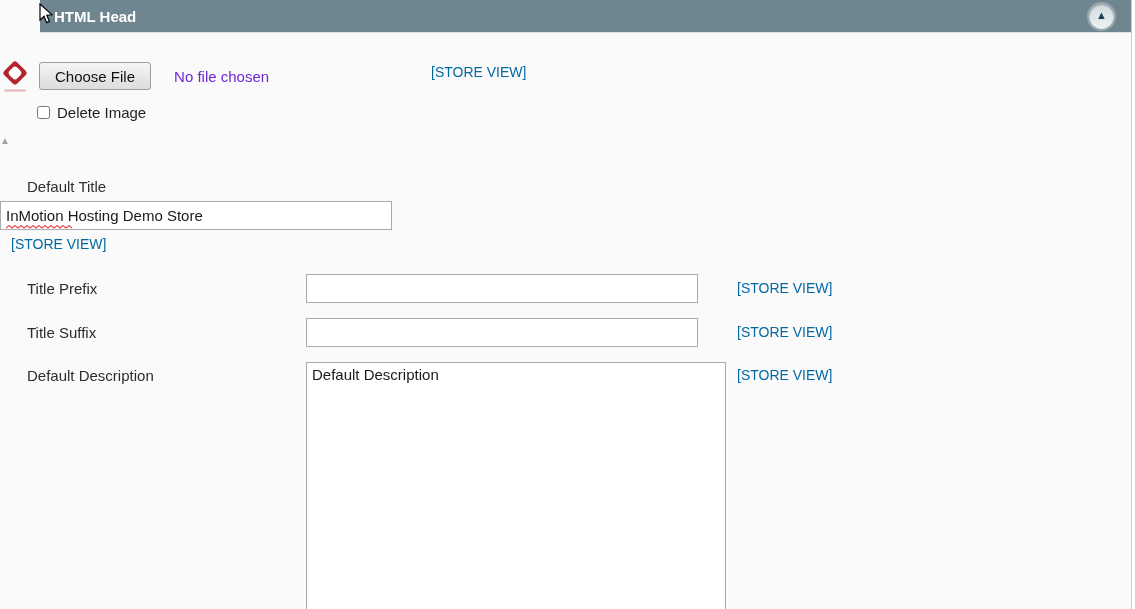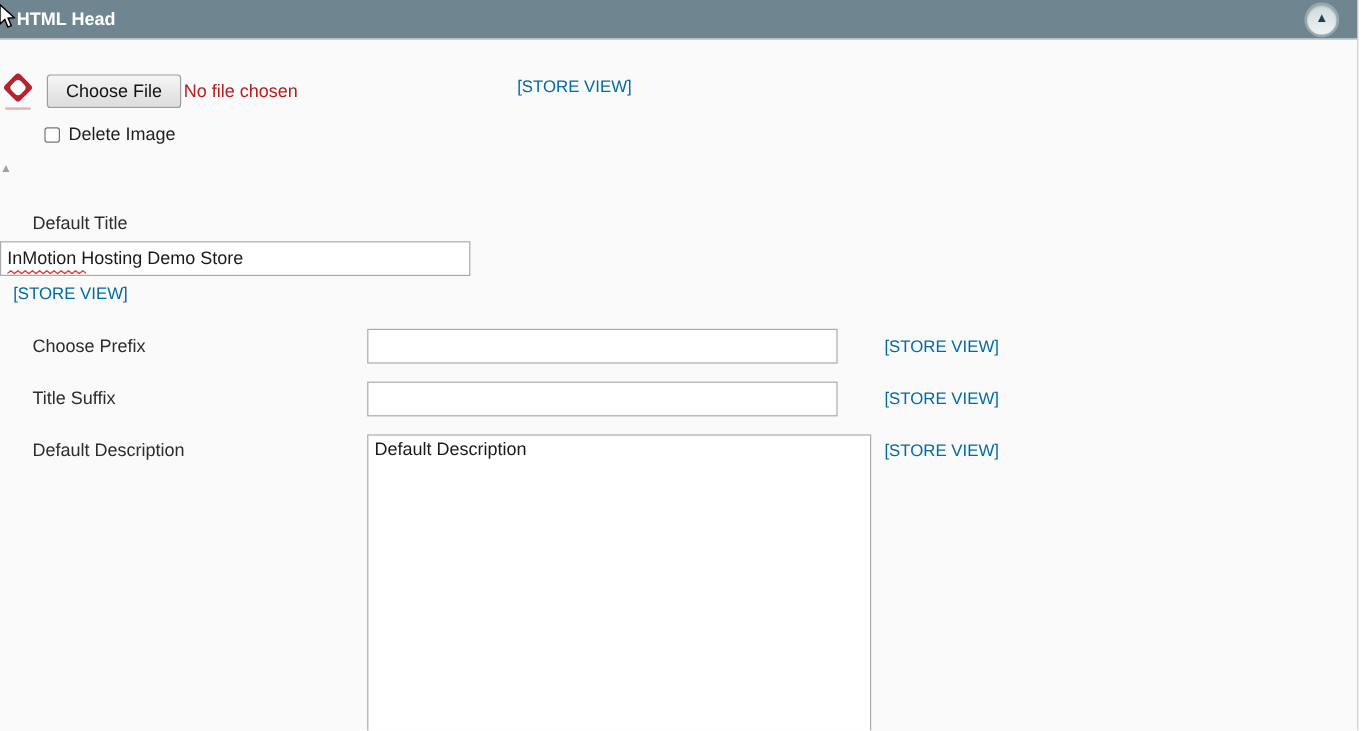--- a/index.html
+++ b/index.html
@@ -15,21 +15,21 @@
     width:1132px; height:609px;
     background:#fafafa;
     border-right:1px solid #cccccc;
   }
   
   .section-header {
     position:relative;
     height:33px;
     background:#6f8691;
     border-bottom:1px solid #dde2e4;
-    display:flex; align-items:center;
+    display:flex; align-items:center;margin-left:40px;
   }
   .section-header .title {
     color:#ffffff;
     font-size:15px;
     font-weight:bold;
     padding-left:14px;
   }
   .collapse-btn {
     position:absolute;
     right:17px; top:4px;
@@ -91,21 +91,21 @@
     height:28px;
     padding:0 15px;
     font-family:"Liberation Sans", sans-serif;
     font-size:15px;
     color:#111111;
     background:linear-gradient(180deg,#f6f6f6 0%,#e3e3e3 70%,#dddddd 100%);
     border:1px solid #9d9d9d;
     border-radius:3px;
     cursor:pointer;
   }
-  .no-file { margin-left:2px; font-size:15px; color:#b91c1c; }
+  .no-file { margin-left:23px; font-size:15px; color:#6d28d9; }
   .delete-line {
     margin-top:10px;
     margin-left:37px;
     display:flex; align-items:center;
     font-size:15px; color:#1f1f1f;
   }
   .delete-line input {
     width:13px; height:13px;
     margin-right:7px;
     accent-color:#d9d9d9;
@@ -188,21 +188,21 @@
         <div class="col-field">
           <input class="text-input" type="text" value="InMotion Hosting Demo Store" style="">
           <svg class="squiggle" width="66" height="4" viewBox="0 0 66 4">
             <path d="M0 3 L3 0.6 L6 3 L9 0.6 L12 3 L15 0.6 L18 3 L21 0.6 L24 3 L27 0.6 L30 3 L33 0.6 L36 3 L39 0.6 L42 3 L45 0.6 L48 3 L51 0.6 L54 3 L57 0.6 L60 3 L63 0.6 L66 3" fill="none" stroke="#e34040" stroke-width="1.1"></path>
           </svg>
         </div>
         <div class="col-scope">[STORE VIEW]</div>
       </div>
 
       <div class="row input-row">
-        <div class="col-label">Choose Prefix</div>
+        <div class="col-label">Title Prefix</div>
         <div class="col-field">
           <input class="text-input" type="text" value="" style="">
         </div>
         <div class="col-scope">[STORE VIEW]</div>
       </div>
 
       <div class="row input-row">
         <div class="col-label">Title Suffix</div>
         <div class="col-field">
           <input class="text-input" type="text" value="" style="">

